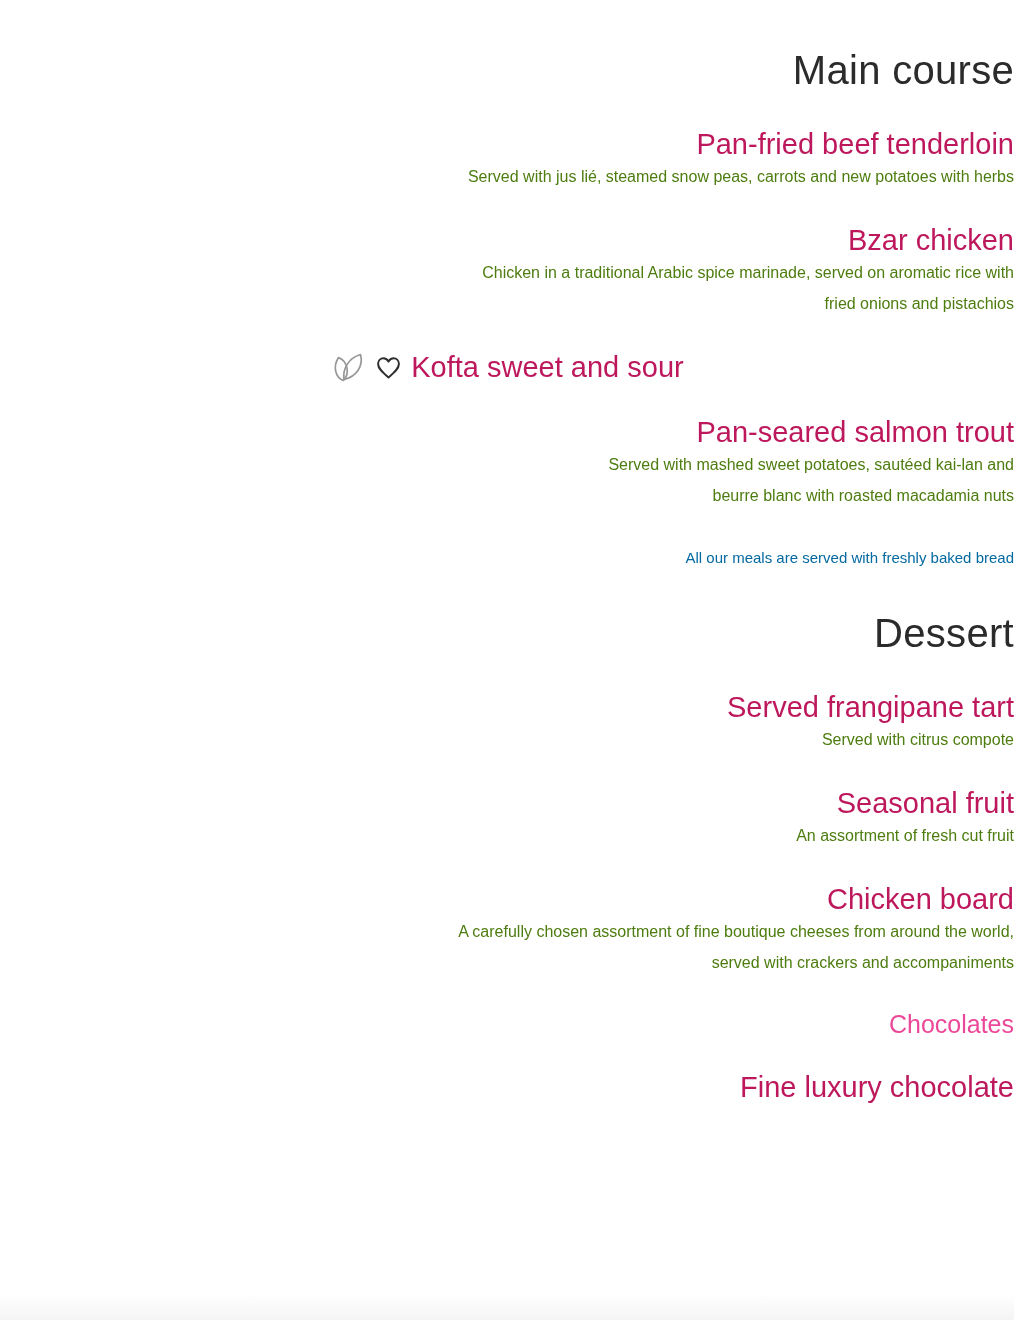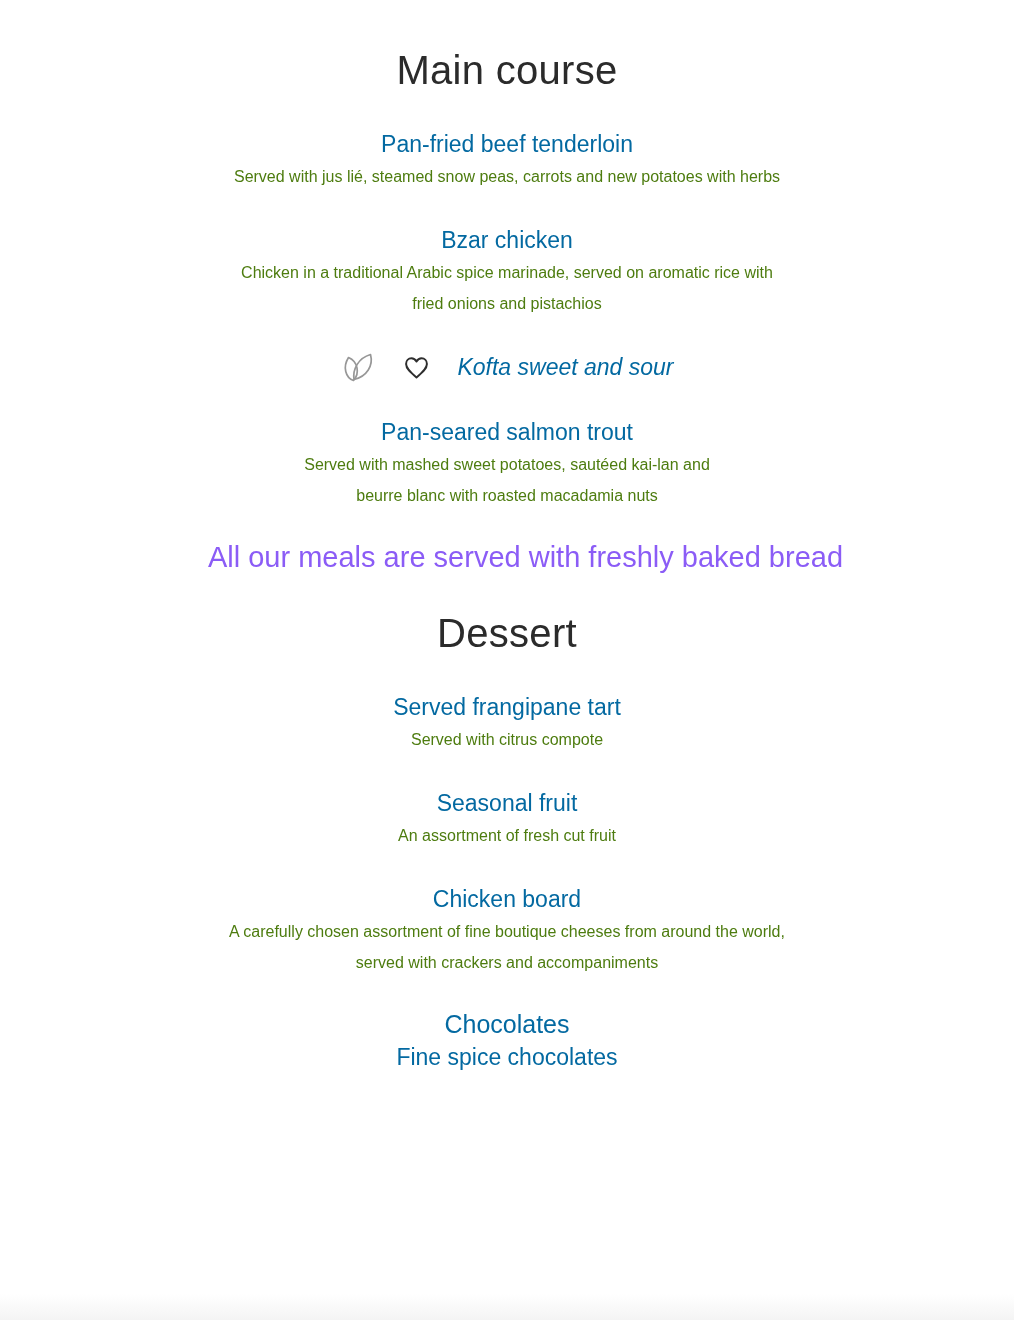--- a/index.html
+++ b/index.html
@@ -6,63 +6,63 @@
   html, body { width: 1014px; height: 1320px; }
   body {
     background: #ffffff;
     font-family: "Liberation Sans", sans-serif;
     color: #2e2e2e;
     overflow: hidden;
     position: relative;
   }
   .page {
     padding-top: 46px;
-    text-align: center;
+    text-align: right;
   }
   .section-heading {
     font-size: 40px;
     font-weight: 500;
     line-height: 48px;
     letter-spacing: 0.3px;
     color: #2b2b2b;
     margin-bottom: 33px;
   }
   .menu-item { margin-bottom: 31px; }
   .item-name {
-    font-size: 23px;
+    font-size: 29px;
     line-height: 34px;
     font-weight: 400;
-    color: #0369a1;
+    color: #be185d;
   }
   .name-row {
     display: flex;
     align-items: center;
     justify-content: center;
-    gap: 28px;
-    font-style: italic;
+    gap: 10px;
   }
   .icon { display: inline-flex; align-items: center; }
   .item-desc {
     font-size: 16px;
     line-height: 31px;
     color: #4d7c0f;
     white-space: pre-line;
   }
   .footnote {
-    font-size: 29px;
+    font-size: 15px;
     line-height: 31px;
-    color: #8b5cf6;
+    color: #0369a1;
     margin-bottom: 36px;
     margin-left: 37px;
   }
   .subheading {
     font-size: 25px;
     line-height: 31px;
-    color: #0369a1;
+    color: #ec4899;
     margin-top: 24px;
+    margin-bottom: 30px;
   }
   .bottom-fade {
     position: absolute;
     left: 0; right: 0; bottom: 0;
     height: 26px;
     background: linear-gradient(180deg, rgba(245,245,245,0) 0%, #f4f4f4 100%);
   }
 </style>
 </head>
 <body>
@@ -122,18 +122,18 @@
 
   <div class="menu-item">
     <div class="item-name">Chicken board</div>
     <div class="item-desc">A carefully chosen assortment of fine boutique cheeses from around the world,
 served with crackers and accompaniments</div>
   </div>
 
   <div class="subheading">Chocolates</div>
 
   <div class="menu-item">
-    <div class="item-name">Fine spice chocolates</div>
+    <div class="item-name">Fine luxury chocolate</div>
   </div>
 
 </div>
 
 <div class="bottom-fade"></div>
 
 </body></html>

